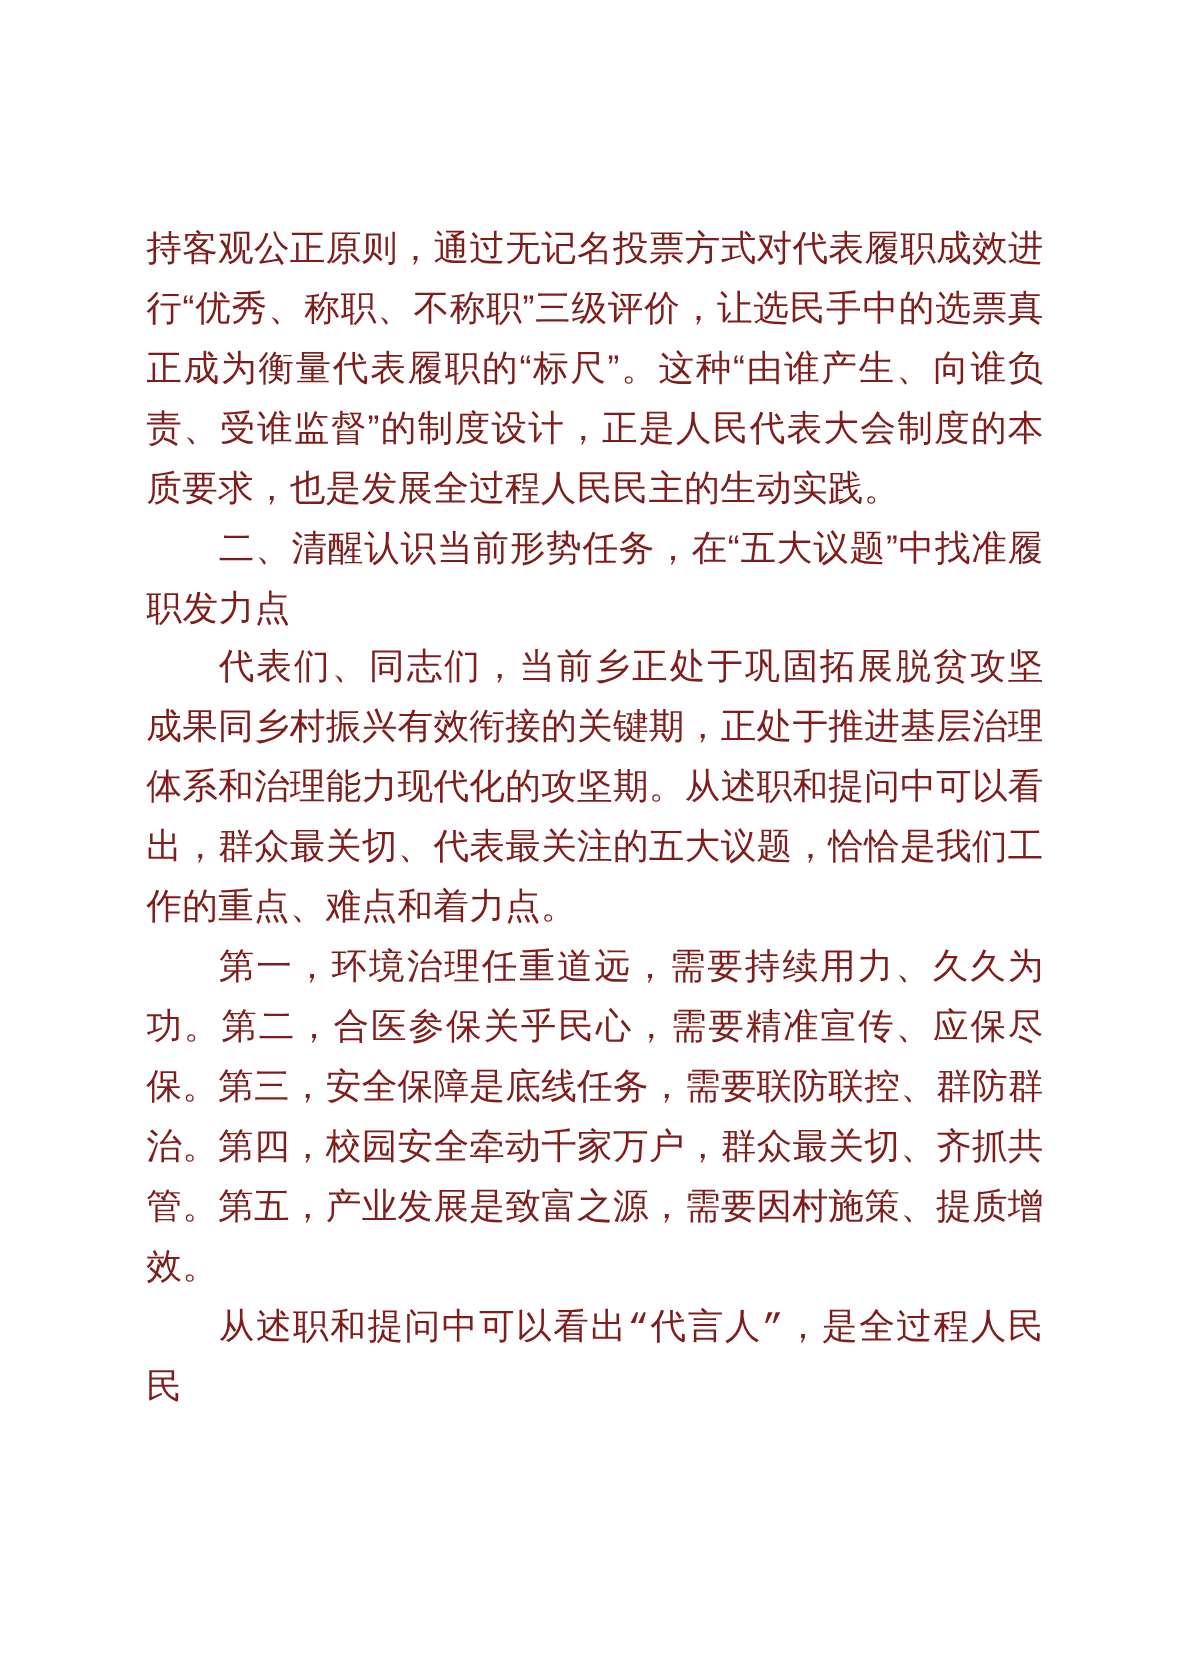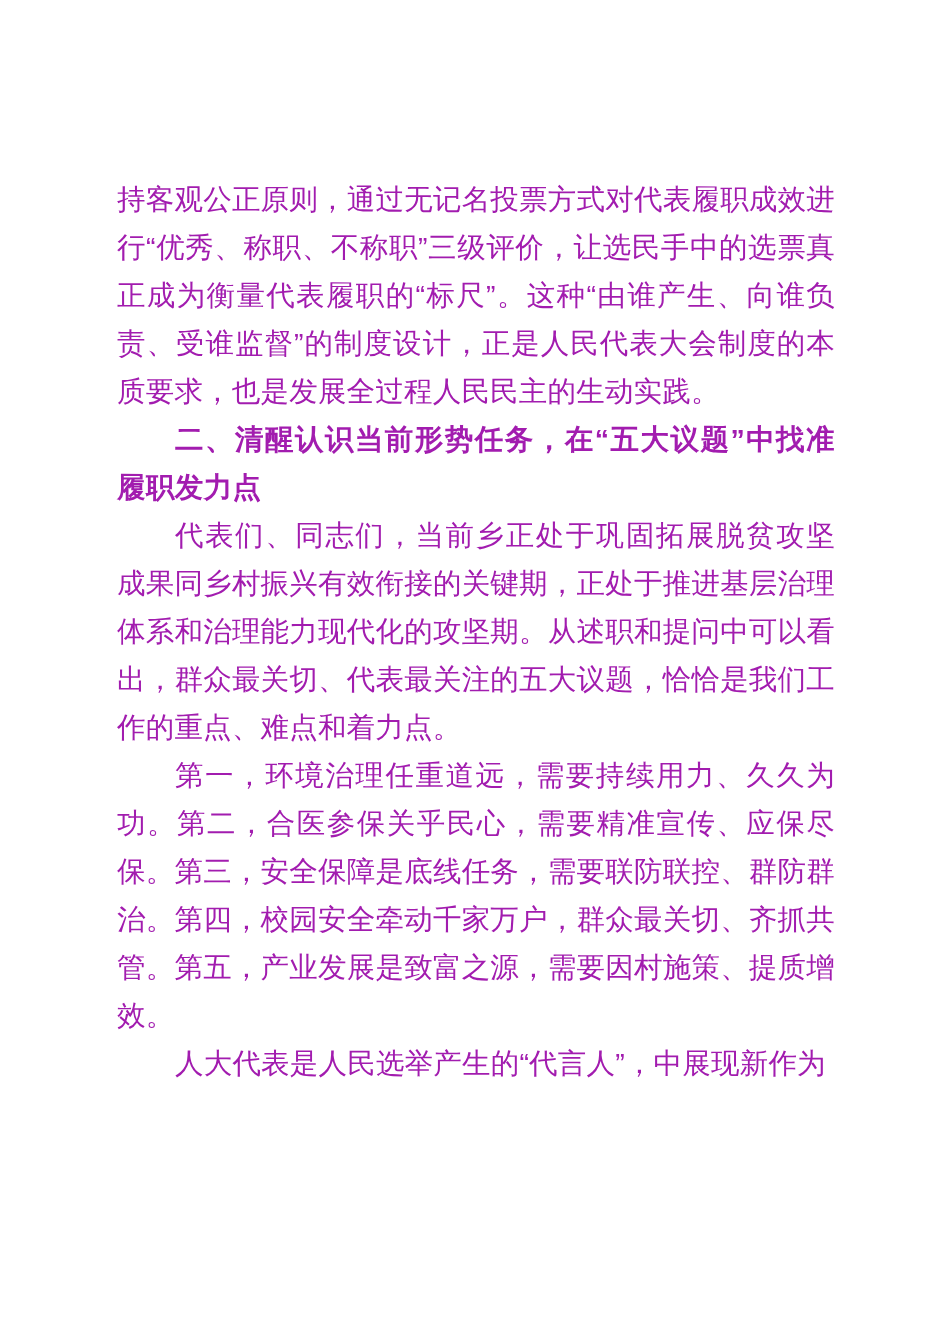--- a/index.html
+++ b/index.html
@@ -18,33 +18,34 @@
   .doc-body {
     position: absolute;
     left: 117px;
     top: 175px;
     width: 718px;
   }
   .para {
     font-family: "Liberation Sans", "DejaVu Sans", sans-serif;
     font-size: 28.5px;
     line-height: 48px;
-    color: #a21caf;
+    color: #7f1d1d;
     text-align: justify;
     text-justify: inter-character;
     text-align-last: left;
     margin: 0;
     letter-spacing: 0.2px;
     word-break: break-all;
   }
   .para.indent {
     text-indent: 58px;
+    font-family: Liberation Mono, monospace;
   }
   .para.heading {
-    font-weight: bold;
+    font-weight: normal;
     text-indent: 58px;
     letter-spacing: 0.4px;
   }
   .para + .para {
     margin-top: 0;
   }
 </style>
 </head>
 <body>
 
@@ -53,16 +54,16 @@
 
     <p class="para">持客观公正原则，通过无记名投票方式对代表履职成效进行“优秀、称职、不称职”三级评价，让选民手中的选票真正成为衡量代表履职的“标尺”。这种“由谁产生、向谁负责、受谁监督”的制度设计，正是人民代表大会制度的本质要求，也是发展全过程人民民主的生动实践。</p>
 
     <p class="para heading">二、清醒认识当前形势任务，在“五大议题”中找准履职发力点</p>
 
     <p class="para indent">代表们、同志们，当前乡正处于巩固拓展脱贫攻坚成果同乡村振兴有效衔接的关键期，正处于推进基层治理体系和治理能力现代化的攻坚期。从述职和提问中可以看出，群众最关切、代表最关注的五大议题，恰恰是我们工作的重点、难点和着力点。</p>
 
     <p class="para indent">第一，环境治理任重道远，需要持续用力、久久为功。第二，合医参保关乎民心，需要精准宣传、应保尽保。第三，安全保障是底线任务，需要联防联控、群防群治。第四，校园安全牵动千家万户，群众最关切、齐抓共管。第五，产业发展是致富之源，需要因村施策、提质增效。</p>
 
 
-    <p class="para indent">人大代表是人民选举产生的“代言人”，中展现新作为</p>
+    <p class="para indent">从述职和提问中可以看出“代言人”，是全过程人民民</p>
 
   </div>
 </div>
 
 </body></html>

